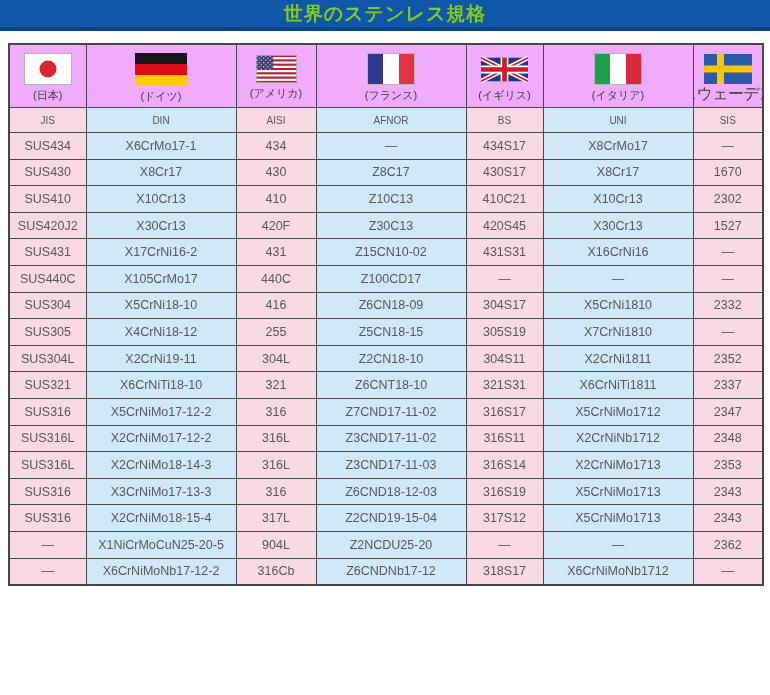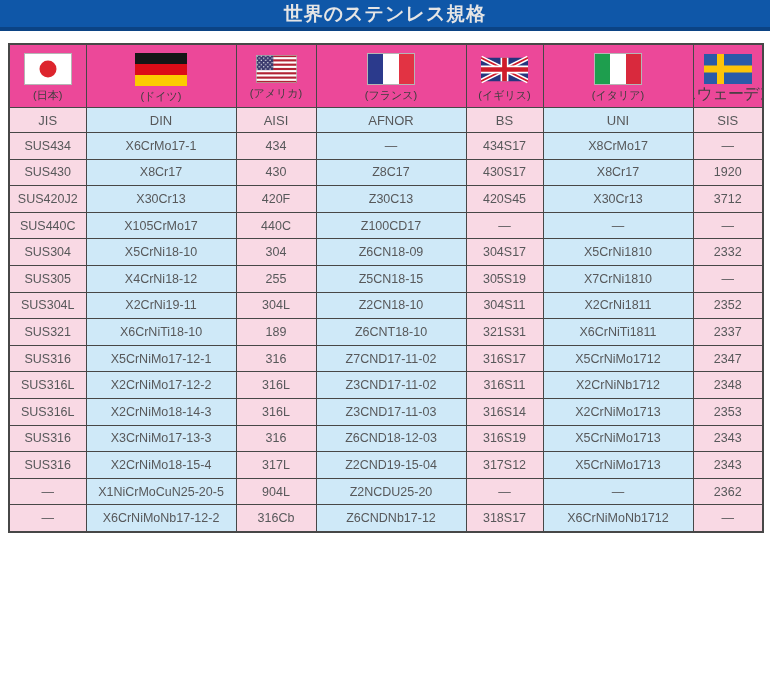--- a/index.html
+++ b/index.html
@@ -3,42 +3,42 @@
 <meta charset="utf-8">
 <style>
   html,body { margin:0; padding:0; }
   body {
     width:770px; height:695px; background:#ffffff;
     font-family:"Liberation Sans","DejaVu Sans",sans-serif;
     overflow:hidden;
   }
   .title-bar {
     height:27px; background:#0f57a8; border-bottom:4px solid #0b4384;
-    color:#e5e5e5; text-align:center; font-size:19px; font-weight:bold;
+    color:#84cc16; text-align:center; font-size:19px; font-weight:bold;
     line-height:28px; letter-spacing:1px;
   }
   table.std {
     border-collapse:collapse; table-layout:fixed;
     width:754px; margin:12px 8px 0 8px;
     border:2px solid #474747;
   }
   .std th, .std td {
     border:1px solid #474747; padding:0;
     text-align:center; vertical-align:middle;
     color:#57585a; font-size:12.5px; font-weight:normal;
     overflow:hidden; white-space:nowrap;
   }
-  .flag-row th { background:#ec4899; height:62px; }
+  .flag-row th { background:#f0abfc; height:62px; }
   .flag-box { display:flex; flex-direction:column; align-items:center; justify-content:center; padding-top:2px; }
   .flag-box svg { display:block; }
   .country {
     display:block; font-size:11px; color:#3e3e3e; margin-top:4px; line-height:12px;
   }
   .country-narrow { font-size:16px; letter-spacing:-0.7px; }
-  .code-row th { height:24px; font-size:13px; }
+  .code-row th { height:24px; font-size:10px; }
   tbody td { height:25.6px; }
   .pink { background:#f9d9e4; }
   .blue { background:#cfe9f8; }
 </style>
 </head>
 <body>
 
 <div class="title-bar">
   <span>世界のステンレス規格</span>
 </div>
@@ -179,44 +179,62 @@
         <td class="blue">X8CrMo17</td>
         <td class="pink">―</td>
       </tr>
       <tr>
         <td class="pink">SUS430</td>
         <td class="blue">X8Cr17</td>
         <td class="pink">430</td>
         <td class="blue">Z8C17</td>
         <td class="pink">430S17</td>
         <td class="blue">X8Cr17</td>
-        <td class="pink">1920</td>
+        <td class="pink">1670</td>
+      </tr>
+      <tr>
+        <td class="pink">SUS410</td>
+        <td class="blue">X10Cr13</td>
+        <td class="pink">410</td>
+        <td class="blue">Z10C13</td>
+        <td class="pink">410C21</td>
+        <td class="blue">X10Cr13</td>
+        <td class="pink">2302</td>
       </tr>
       <tr>
         <td class="pink">SUS420J2</td>
         <td class="blue">X30Cr13</td>
         <td class="pink">420F</td>
         <td class="blue">Z30C13</td>
         <td class="pink">420S45</td>
         <td class="blue">X30Cr13</td>
-        <td class="pink">3712</td>
+        <td class="pink">1527</td>
+      </tr>
+      <tr>
+        <td class="pink">SUS431</td>
+        <td class="blue">X17CrNi16-2</td>
+        <td class="pink">431</td>
+        <td class="blue">Z15CN10-02</td>
+        <td class="pink">431S31</td>
+        <td class="blue">X16CrNi16</td>
+        <td class="pink">―</td>
       </tr>
       <tr>
         <td class="pink">SUS440C</td>
         <td class="blue">X105CrMo17</td>
         <td class="pink">440C</td>
         <td class="blue">Z100CD17</td>
         <td class="pink">―</td>
         <td class="blue">―</td>
         <td class="pink">―</td>
       </tr>
       <tr>
         <td class="pink">SUS304</td>
         <td class="blue">X5CrNi18-10</td>
-        <td class="pink">304</td>
+        <td class="pink">416</td>
         <td class="blue">Z6CN18-09</td>
         <td class="pink">304S17</td>
         <td class="blue">X5CrNi1810</td>
         <td class="pink">2332</td>
       </tr>
       <tr>
         <td class="pink">SUS305</td>
         <td class="blue">X4CrNi18-12</td>
         <td class="pink">255</td>
         <td class="blue">Z5CN18-15</td>
@@ -229,29 +247,29 @@
         <td class="blue">X2CrNi19-11</td>
         <td class="pink">304L</td>
         <td class="blue">Z2CN18-10</td>
         <td class="pink">304S11</td>
         <td class="blue">X2CrNi1811</td>
         <td class="pink">2352</td>
       </tr>
       <tr>
         <td class="pink">SUS321</td>
         <td class="blue">X6CrNiTi18-10</td>
-        <td class="pink">189</td>
+        <td class="pink">321</td>
         <td class="blue">Z6CNT18-10</td>
         <td class="pink">321S31</td>
         <td class="blue">X6CrNiTi1811</td>
         <td class="pink">2337</td>
       </tr>
       <tr>
         <td class="pink">SUS316</td>
-        <td class="blue">X5CrNiMo17-12-1</td>
+        <td class="blue">X5CrNiMo17-12-2</td>
         <td class="pink">316</td>
         <td class="blue">Z7CND17-11-02</td>
         <td class="pink">316S17</td>
         <td class="blue">X5CrNiMo1712</td>
         <td class="pink">2347</td>
       </tr>
       <tr>
         <td class="pink">SUS316L</td>
         <td class="blue">X2CrNiMo17-12-2</td>
         <td class="pink">316L</td>

